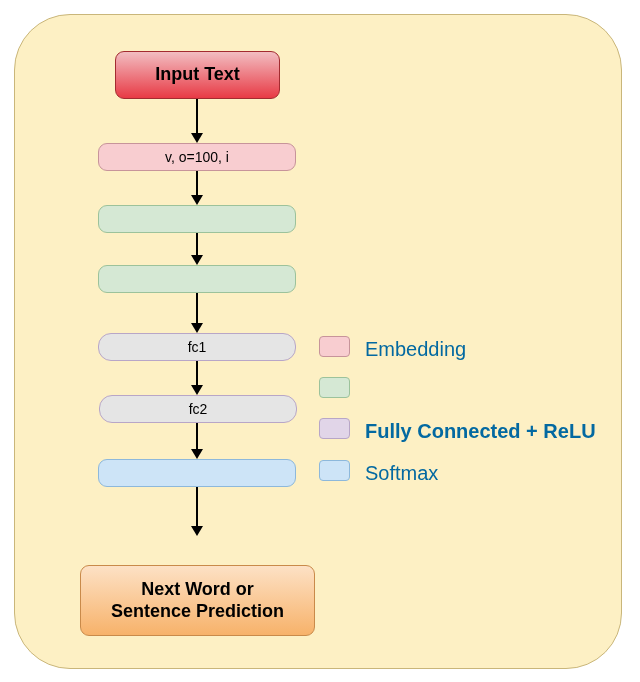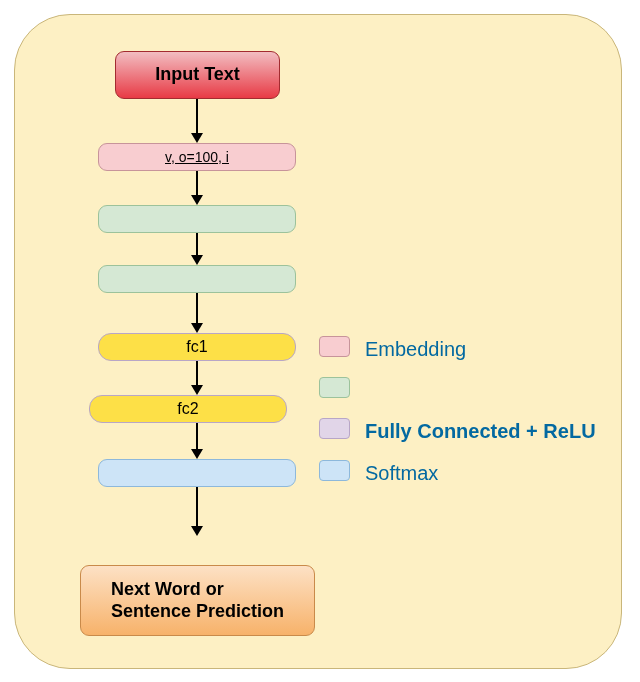--- a/index.html
+++ b/index.html
@@ -20,58 +20,57 @@
     border: 1px solid #c9b67a;
     border-radius: 56px;
   }
   .abs { position: absolute; }
   .node {
     border-radius: 9px;
     border: 1px solid;
     display: flex;
     align-items: center;
     justify-content: center;
-    text-align: left;
+    text-align: center;
     line-height: 1.2;
   }
   .input-node {
     left: 100px; top: 36px;
     width: 165px; height: 48px;
     background: linear-gradient(#f2bdc1, #e83a45);
     border-color: #a32b30;
     font-weight: bold;
     font-size: 18px;
     color: #000;
   }
   .embed-node {
     left: 83px; top: 128px;
     width: 198px; height: 28px;
     background: #f8cdd0;
     border-color: #c7949a;
     font-size: 14px;
     color: #000;
-    text-decoration: underline;
   }
   .bilstm-node {
     width: 198px; height: 28px;
     background: #d5e8d4;
     border-color: #9cc29b;
   }
   .bilstm1 { left: 83px; top: 190px; }
   .bilstm2 { left: 83px; top: 250px; }
   .fc-node {
     width: 198px; height: 28px;
-    background: #fde047;
+    background: #e5e5e5;
     border-color: #b8a6c7;
-    font-size: 16px;
+    font-size: 14px;
     color: #000;
     border-radius: 13px;
   }
   .fc1 { left: 83px; top: 318px; }
-  .fc2 { left: 74px; top: 380px; }
+  .fc2 { left: 84px; top: 380px; }
   .softmax-node {
     left: 83px; top: 444px;
     width: 198px; height: 28px;
     background: #cde4f7;
     border-color: #8db8db;
   }
   .output-node {
     left: 65px; top: 521px;
     width: 235px; height: 71px;
     background: linear-gradient(#fde1c5, #f7b26a);

